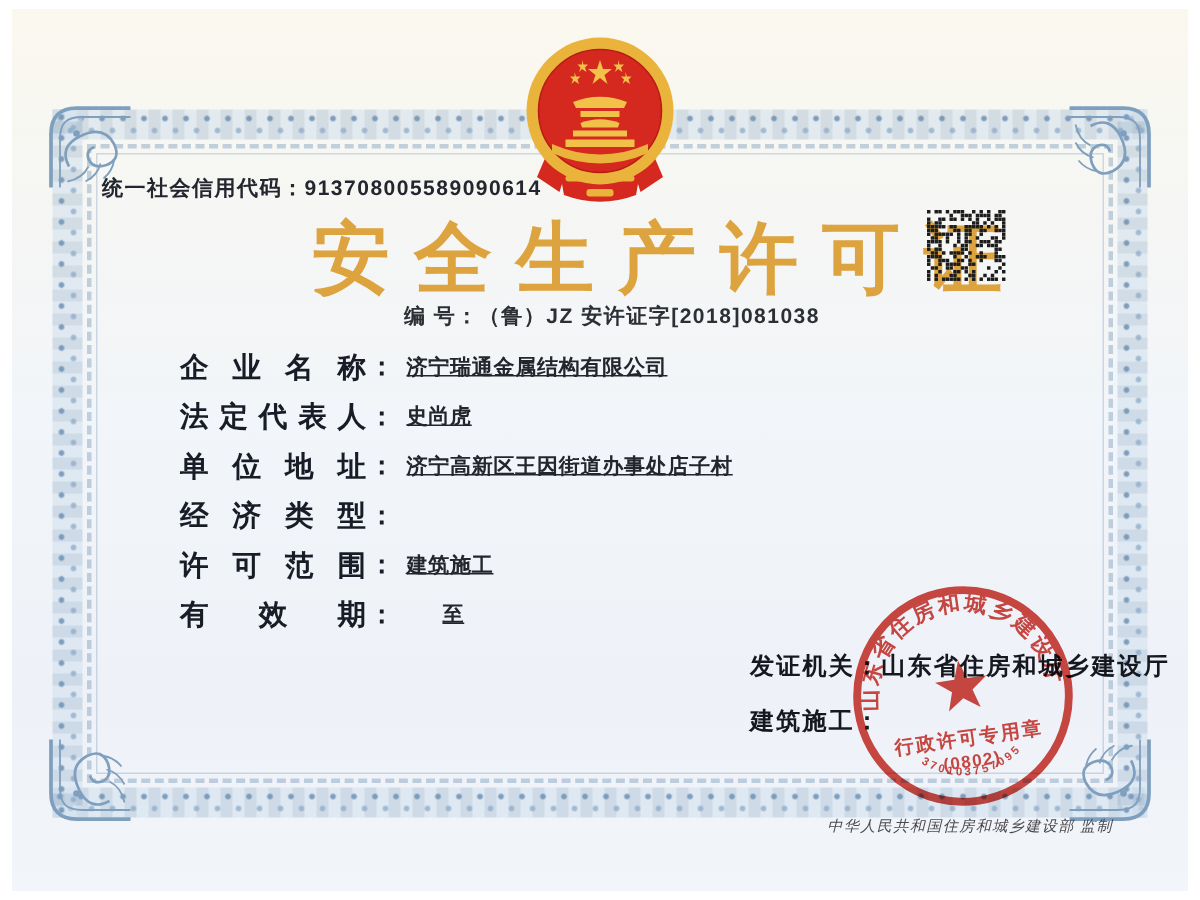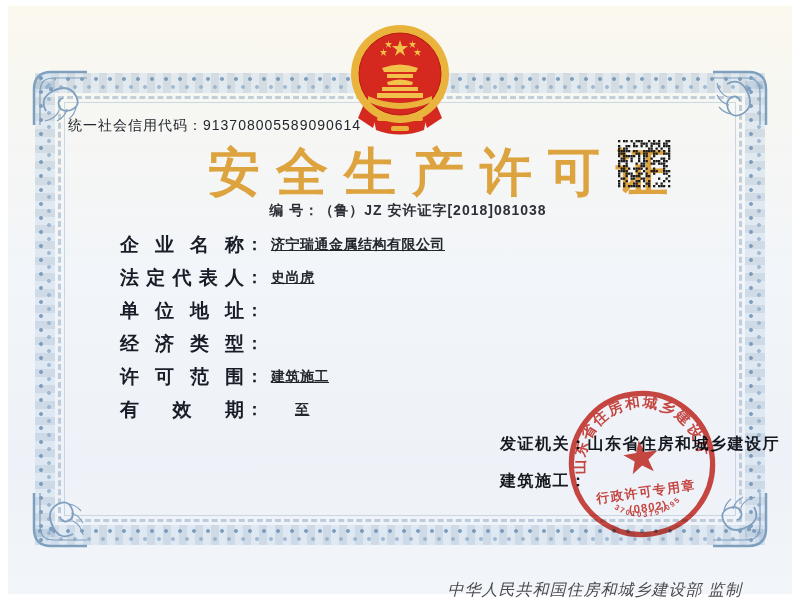--- a/index.html
+++ b/index.html
@@ -43,21 +43,21 @@
   }
   .corner{position:absolute;width:58px;height:58px;color:#7f9fbe;}
   .corner.tl{left:-4px;top:-4px;}
   .corner.tr{right:-4px;top:-4px;transform:rotate(90deg);}
   .corner.br{right:-4px;bottom:-4px;transform:rotate(180deg);}
   .corner.bl{left:-4px;bottom:-4px;transform:rotate(270deg);}
   
   .emblem{position:absolute;left:342px;top:22px;width:116px;height:114px;z-index:6;}
   
   .credit{
-    position:absolute;left:68px;top:117px;font-size:14px;font-weight:400;
+    position:absolute;left:68px;top:117px;font-size:14px;font-weight:700;
     color:#23262e;letter-spacing:1px;z-index:3;
   }
   .title{
     position:absolute;left:0;top:138px;width:800px;text-align:center;
     font-size:52px;font-weight:900;color:#dda33e;letter-spacing:16px;
     text-indent:16px;z-index:3;font-family:"Liberation Sans","DejaVu Sans",sans-serif;padding-left:38px;
   }
   .serial{
     position:absolute;left:0;top:202px;width:816px;text-align:center;
     font-size:14px;font-weight:700;color:#2c2f36;letter-spacing:1px;z-index:3;
@@ -69,23 +69,23 @@
     width:124px;display:flex;justify-content:space-between;
     font-weight:700;font-size:19px;color:#181c26;
   }
   .row-colon{font-weight:700;font-size:17px;color:#181c26;margin:0 8px 0 2px;}
   .row-value{font-size:14px;font-weight:700;color:#23262c;letter-spacing:.5px;text-decoration:underline;}
   .sep-to{margin:0 24px;}
   .issue{position:absolute;left:500px;top:426px;z-index:3;}
   .issue-line{height:37px;display:flex;align-items:center;
     font-size:16px;font-weight:800;color:#15181f;letter-spacing:1.5px;}
   .footer{
-    position:absolute;right:58px;top:580px;z-index:3;
-    font-family:Liberation Sans, sans-serif;font-style:italic;
-    font-size:16px;color:#4a4a4e;letter-spacing:1px;
+    position:absolute;right:58px;top:544px;z-index:3;
+    font-family:Liberation Serif, serif;font-style:italic;
+    font-size:10px;color:#4a4a4e;letter-spacing:1px;
   }
   
   .seal{
     position:absolute;left:556px;top:382px;width:172px;height:164px;z-index:8;
     transform:rotate(-8deg);opacity:.88;mix-blend-mode:multiply;
   }
 </style>
 </head>
 <body>
 
@@ -382,20 +382,21 @@
     <span class="row-value">史尚虎</span>
   </div>
   <div class="row">
     <span class="row-label jchars">
         <span>单</span>
         <span>位</span>
         <span>地</span>
         <span>址</span>
       </span>
       <span class="row-colon">：</span>
+    <span class="row-value">济宁高新区王因街道办事处店子村</span>
   </div>
   <div class="row">
     <span class="row-label jchars">
         <span>经</span>
         <span>济</span>
         <span>类</span>
         <span>型</span>
       </span>
       <span class="row-colon">：</span>
   </div>

